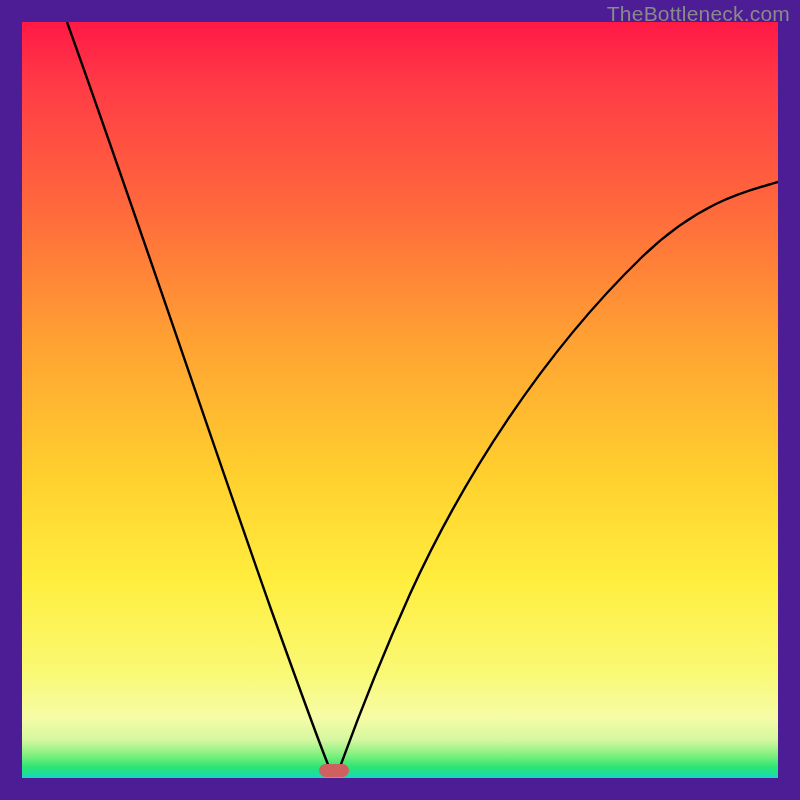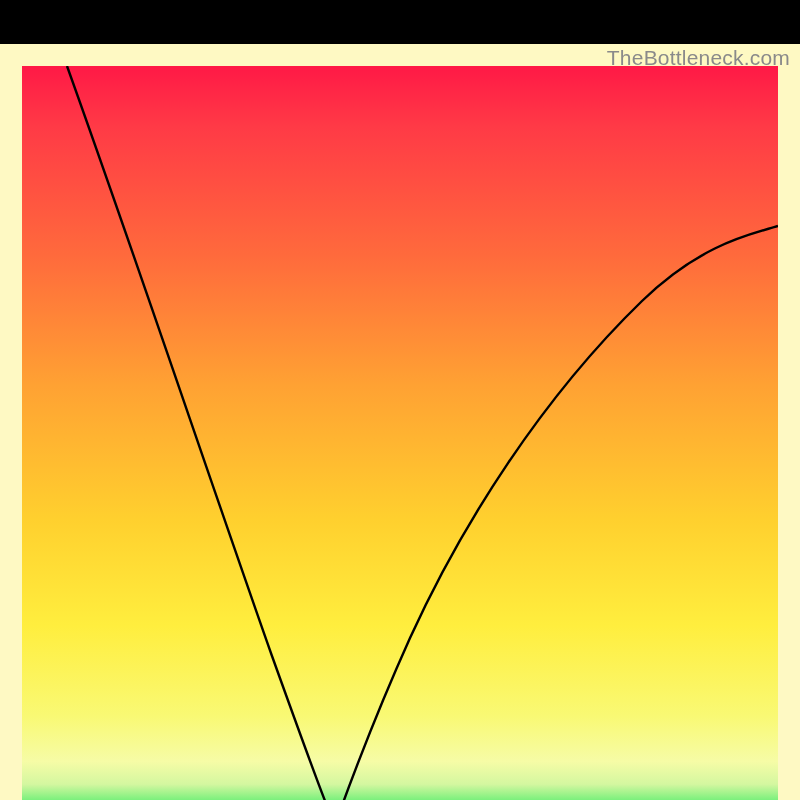--- a/index.html
+++ b/index.html
@@ -7,22 +7,21 @@
     padding: 0;
     width: 800px;
     height: 800px;
     background: #000;
     overflow: hidden;
     font-family: Arial, Helvetica, sans-serif;
   }
   .frame {
     position: absolute;
     inset: 0;
-    background: #fef9c3;
-    margin-top: 44px;
+    background: #4c1d95;
   }
   .plot-area {
     position: absolute;
     left: 22px;
     top: 22px;
     width: 756px;
     height: 756px;
     overflow: hidden;
   }
   .gradient {

